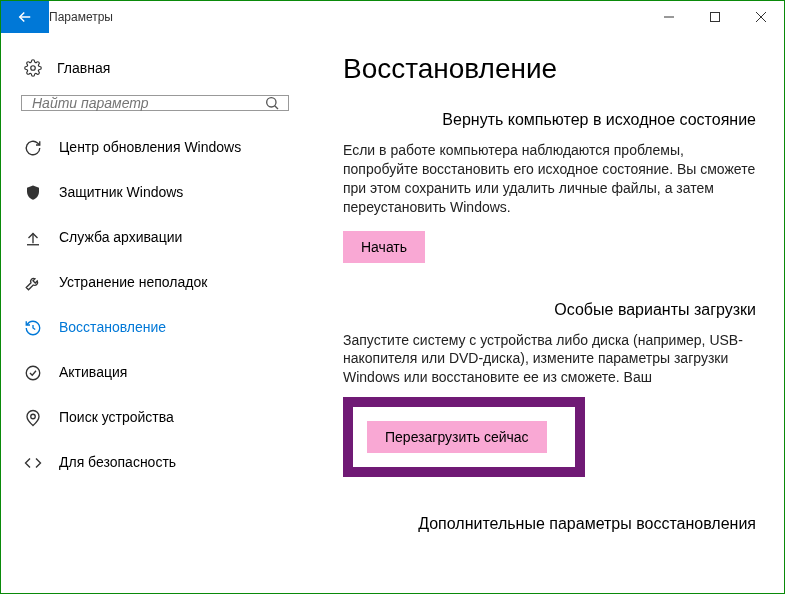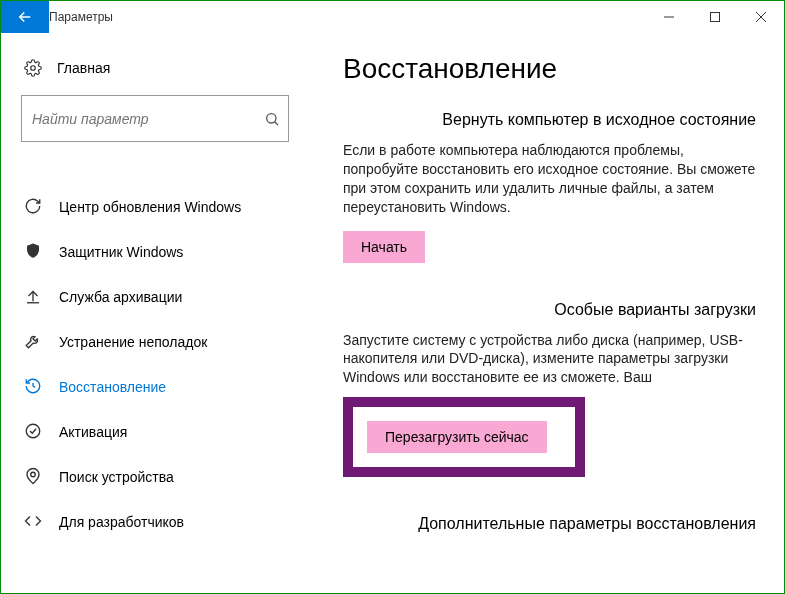--- a/index.html
+++ b/index.html
@@ -53,21 +53,21 @@
   }
   .home-row {
     display: flex;
     align-items: center;
     gap: 14px;
     padding: 8px 2px 18px 2px;
   }
   .home-row .icon { width: 20px; display:flex; justify-content:center; }
   .search-box {
     border: 1px solid #999;
-    height: 47px;
+    height: 16px;
     display: flex;
     align-items: center;
     padding: 0 8px 0 10px;
     margin-bottom: 28px;
   }
   .search-box input {
     border: none;
     outline: none;
     flex: 1;
     font-size: 14px;
@@ -76,21 +76,21 @@
     background: transparent;
   }
   .section-label {
     color: #666;
     font-size: 14px;
     margin-bottom: 14px;
     padding-left: 2px;
   }
   .nav-item {
     display: flex;
-    align-items: flex-end;
+    align-items: flex-start;
     gap: 16px;
     height: 45px;
     padding-left: 2px;
     cursor: default;
   }
   .nav-item .icon {
     width: 20px;
     display: flex;
     justify-content: center;
     color: #333;
@@ -253,21 +253,21 @@
         </span>
       <span>Поиск устройства</span>
     </div>
     <div class="nav-item">
       <span class="icon">
           <svg width="18" height="18" viewBox="0 0 24 24" fill="none" stroke="currentColor" stroke-width="1.8">
             <path d="M8 6l-6 6 6 6"></path>
             <path d="M16 6l6 6-6 6"></path>
           </svg>
         </span>
-      <span>Для разработчиков</span>
+      <span>Для безопасность</span>
     </div>
   </div>
 
   <div class="main">
     <h1>Восстановление</h1>
 
     <div class="block">
       <h2>Вернуть компьютер в исходное состояние</h2>
       <p class="para">Если в работе компьютера наблюдаются проблемы, попробуйте восстановить его исходное состояние. Вы сможете при этом сохранить или удалить личные файлы, а затем переустановить Windows.</p>
       <button class="btn">Начать</button>

